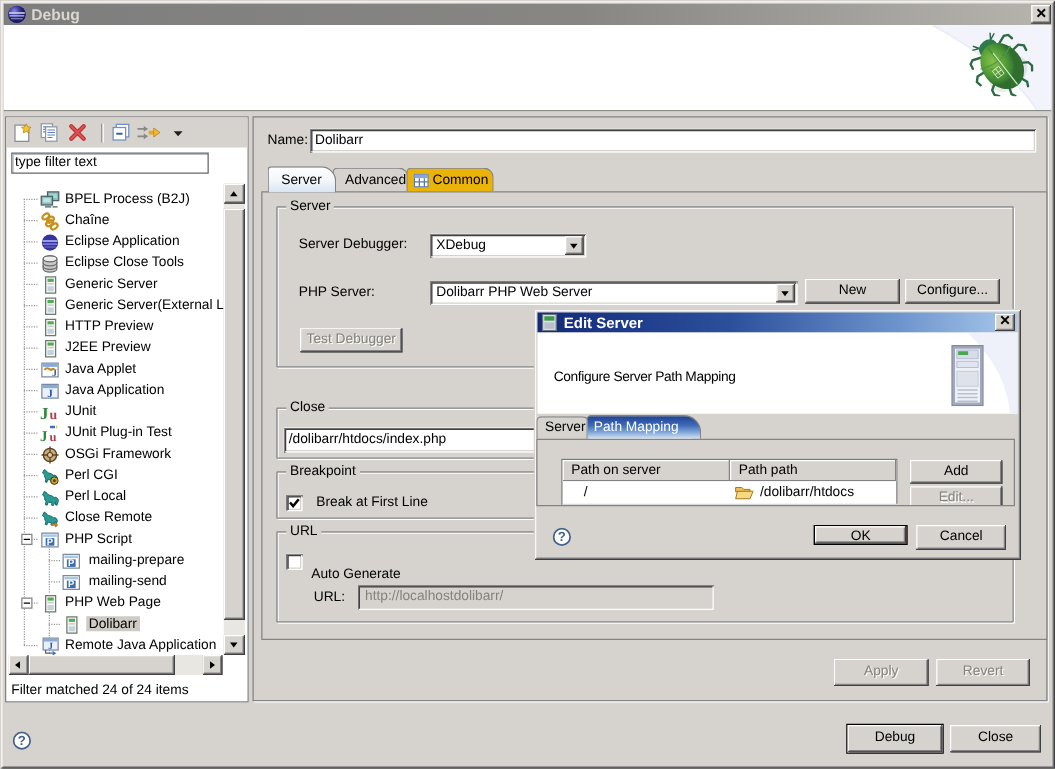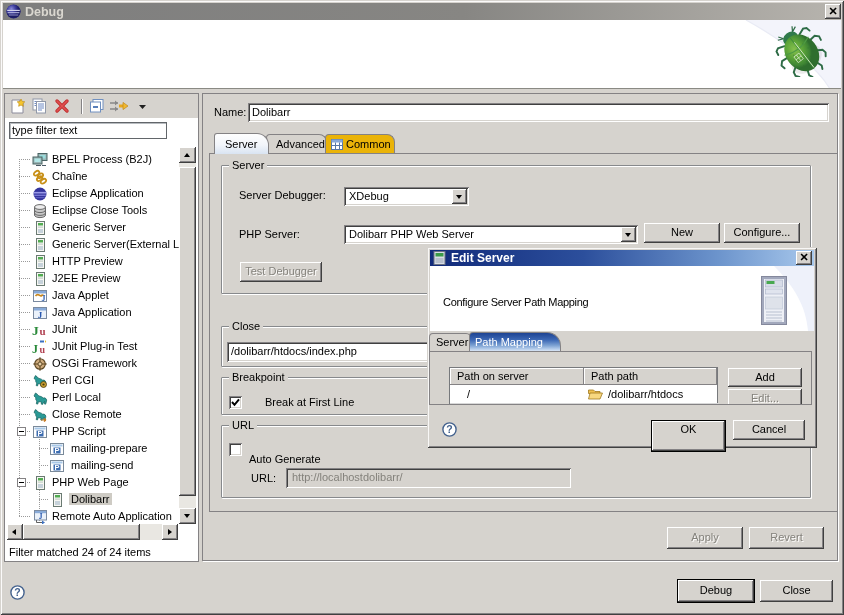--- a/index.html
+++ b/index.html
@@ -348,21 +348,21 @@
       </div>
 <div style="position:absolute;left:0;top:357px;height:17px;width:174px">
         <div style="position:absolute;left:14px;top:8px;width:11px;border-top:1px dotted #9a9a9a"></div>
         <svg style="position:absolute;left:27px;top:0.5px" width="16" height="16" viewBox="0 0 16 16">
           <rect x="2.5" y="1.5" width="12" height="9.5" fill="#eaf1fa" stroke="#7a8aa0"></rect>
           <rect x="3" y="2" width="11" height="2.2" fill="#88aad8"></rect>
           <text x="8.5" y="10" text-anchor="middle" font-size="7.5" font-weight="bold" fill="#2858b0" font-family="Liberation Serif">J</text>
           <path d="M4.5 11 v2.5 h5.5" stroke="#606060" fill="none"></path>
           <path d="M10 11.5 v4 l3 -2 z" fill="#3c70c0"></path>
         </svg>
-        <span style="position:absolute;left:47px;top:2px;white-space:nowrap">Remote Auto Application</span>
+        <span style="position:absolute;left:47px;top:2px;white-space:nowrap">Remote Java Application</span>
       </div>
 </div>
 <div style="position:absolute;left:174px;top:53px;width:17px;height:377px;background:#e9e7e2">
 <div class="btn" style="position:absolute;left:0;top:0;width:17px;height:16px">
         <div style="position:absolute;left:5px;top:6px;border:3.5px solid transparent;border-bottom:4px solid #000;border-top:none"></div>
       </div>
 <div style="position:absolute;left:0;top:20px;width:17px;height:329px;background:#d6d3ce;box-shadow:inset -1px -1px 0 #404040,inset 1px 1px 0 #fff,inset -2px -2px 0 #848284,inset 2px 2px 0 #d6d3ce"></div>
 <div class="btn" style="position:absolute;left:0;top:361px;width:17px;height:16px">
         <div style="position:absolute;left:5px;top:6px;border:3.5px solid transparent;border-top:4px solid #000;border-bottom:none"></div>
       </div>
@@ -432,21 +432,21 @@
  <div class="sunken abs" style="left:24px;top:248px;width:577px;height:20px">
       <span style="position:absolute;left:4px;top:3px">/dolibarr/htdocs/index.php</span>
     </div>
 
  <div class="fieldset abs" style="left:18px;top:283px;width:590px;height:38px">
   <span class="legend">Breakpoint</span>
  </div>
  <div class="cb" style="left:26px;top:302px"><svg width="13" height="13" viewBox="0 0 13 13">
         <path d="M3 6 l2.5 2.8 L10 3.4" stroke="#000" stroke-width="2" fill="none"></path>
       </svg></div>
- <span class="lbl" style="left:62px;top:302px">Break at First Line</span>
+ <span class="lbl" style="left:50px;top:302px">Break at First Line</span>
 
  <div class="fieldset abs" style="left:18px;top:331px;width:590px;height:73px">
   <span class="legend">URL</span>
  </div>
  <div class="cb" style="left:26px;top:349px"></div>
  <span class="lbl" style="left:46px;top:359px">Auto Generate</span>
  <span class="lbl" style="left:48px;top:378px">URL:</span>
  <div class="abs" style="left:83px;top:374px;width:285px;height:20px;background:#d6d3ce;box-shadow:inset 1px 1px 0 #848284,inset -1px -1px 0 #fff,inset 2px 2px 0 #404040,inset -2px -2px 0 #d6d3ce">
       <span style="position:absolute;left:6px;top:3px;color:#84827c">http://localhostdolibarr/</span>
     </div>
@@ -520,17 +520,17 @@
    <div class="abs" style="left:0;top:35px;width:269px;height:1px;background:#d8d8d8"></div>
   </div>
   <div class="btn abs" style="left:298px;top:16px;width:74px;height:19px;line-height:18px">Add</div>
   <div class="btn dis abs" style="left:298px;top:37px;width:74px;height:19px;line-height:18px">Edit...</div>
  </div>
 
  <svg class="abs" style="left:15px;top:175px" width="15" height="15" viewBox="0 0 15 15">
       <circle cx="7.5" cy="7.5" r="6.6" fill="#fff" stroke="#44628e" stroke-width="1.4"></circle>
       <text x="7.5" y="11" font-size="10.5" font-weight="bold" text-anchor="middle" fill="#44628e" font-family="Liberation Sans">?</text>
     </svg>
- <div class="abs" style="left:224px;top:173px;width:75px;height:32px;border:1px solid #000;background:#7f1d1d">
+ <div class="abs" style="left:224px;top:173px;width:75px;height:16px;border:1px solid #000;background:#7f1d1d">
       <div class="btn" style="position:absolute;inset:0;line-height:17px">OK</div>
     </div>
  <div class="btn abs" style="left:306px;top:173px;width:72px;height:20px;line-height:19px">Cancel</div>
 </div>
 
 </body></html>

